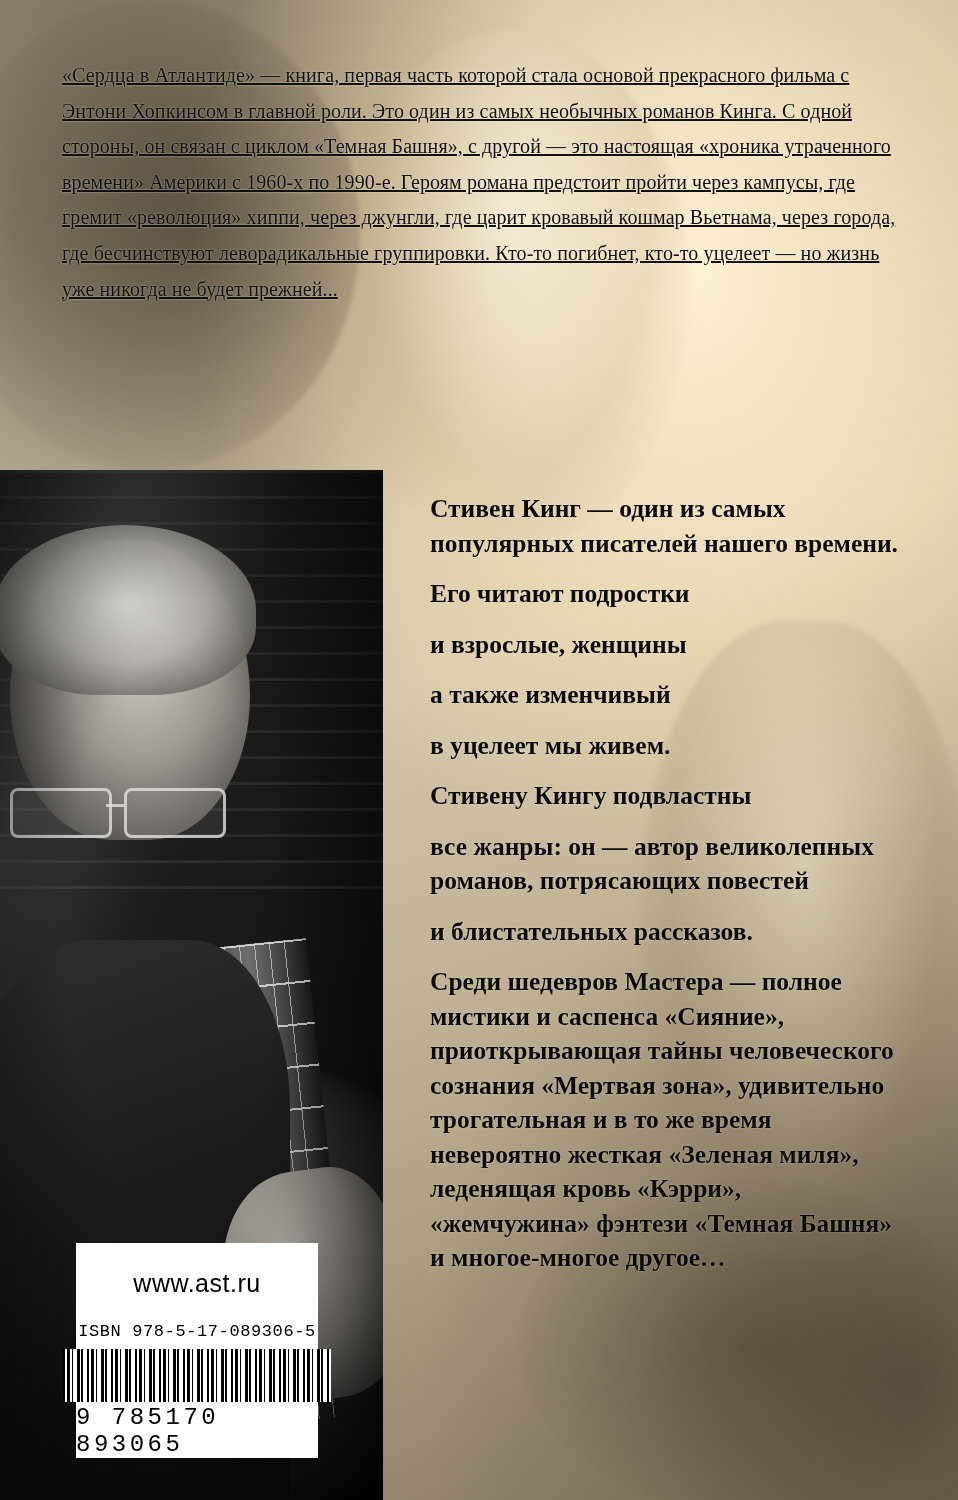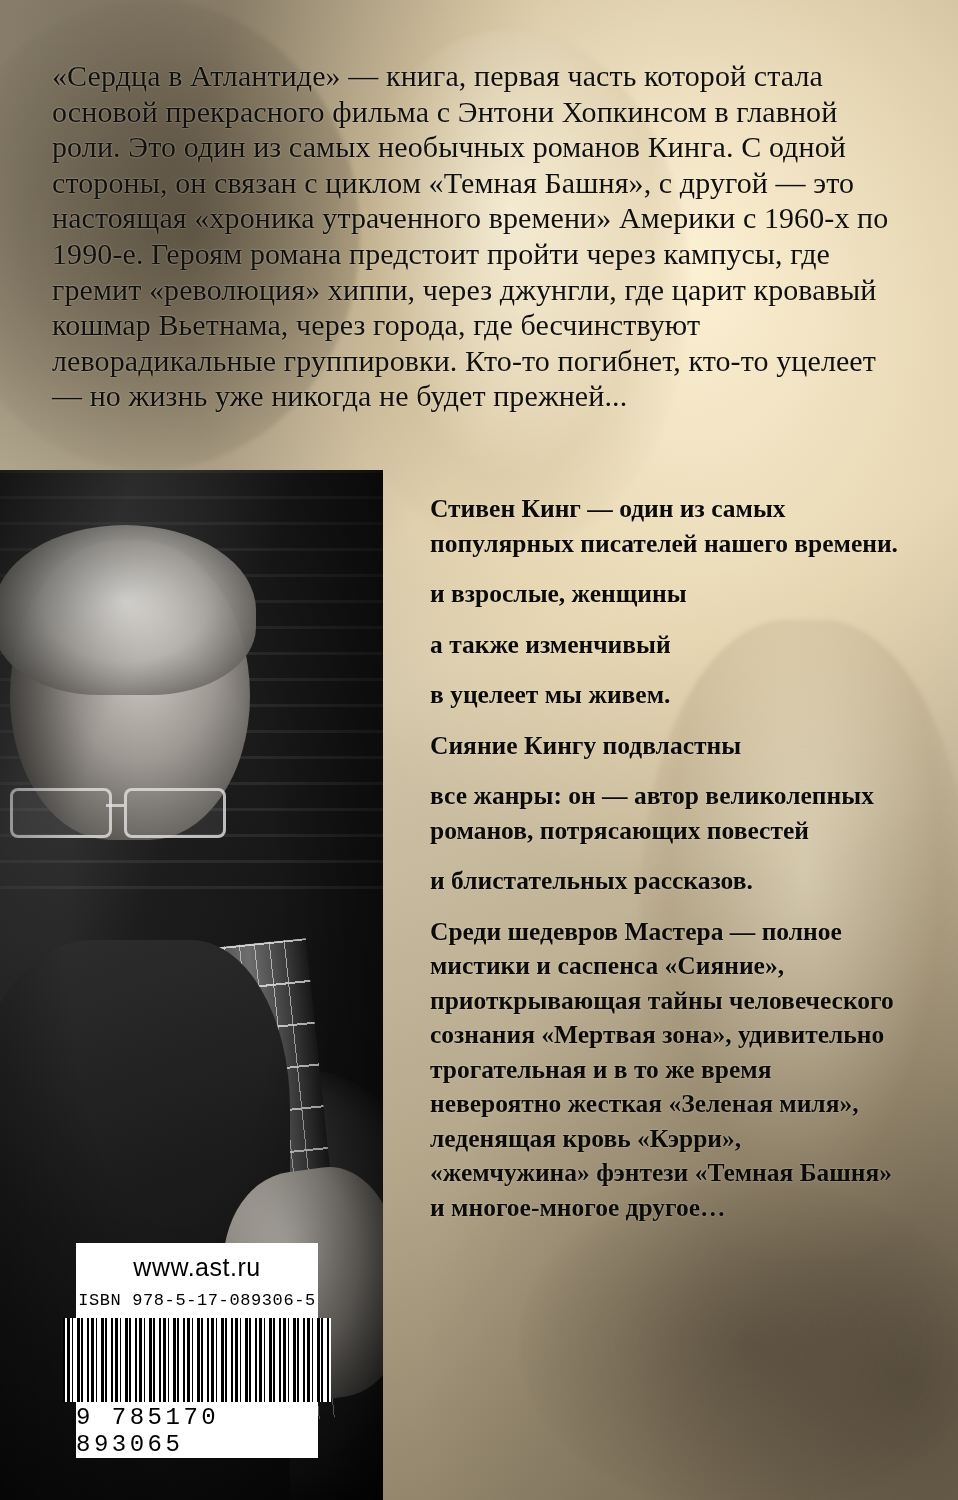--- a/index.html
+++ b/index.html
@@ -40,28 +40,29 @@
     left: -60px; top: 0px; width: 420px; height: 470px;
     background: radial-gradient(ellipse at 60% 50%, rgba(45,38,28,0.45) 0%, rgba(80,70,54,0.18) 58%, rgba(0,0,0,0) 80%);
   }
   .bg-figure.f4 {
     left: 520px; top: 1180px; width: 460px; height: 330px;
     background: radial-gradient(ellipse at 50% 50%, rgba(60,50,38,0.4) 0%, rgba(0,0,0,0) 75%);
   }
 
   .blurb {
     position: absolute;
-    left: 52px;
+    left: 62px;
     top: 58px;
     width: 845px;
-    font-size: 30px;
+    font-size: 20px;
     line-height: 35.6px;
     letter-spacing: 0.1px;
     color: #11100e;
     text-shadow: 0 0 2px rgba(255,253,245,0.5);
+    text-decoration: underline;
   }
 
   .photo {
     position: absolute;
     left: 0px;
     top: 470px;
     width: 383px;
     height: 1030px;
     overflow: hidden;
     background: #0b0b0b;
@@ -162,36 +163,36 @@
   .barcode-box {
     position: absolute;
     left: 76px;
     top: 1243px;
     width: 242px;
     height: 215px;
     background: #ffffff;
     display: flex;
     flex-direction: column;
     align-items: center;
-    padding-top: 6px;
+    padding-top: 22px;
     box-sizing: border-box;
   }
   .barcode-box .site {
     font-family: "Liberation Sans", sans-serif;
     font-size: 25px;
     letter-spacing: 0.5px;
     color: #000;
     margin-top: 4px;
   }
   .barcode-box .isbn {
     font-family: "Liberation Mono", monospace;
     font-size: 17px;
     letter-spacing: 0.6px;
     color: #000;
-    margin-top: 9px;
+    margin-top: 24px;
   }
   .barcode-box .bars {
     width: 268px;
     height: 95px;
     margin-top: 8px;
     background:
       repeating-linear-gradient(90deg,
         #000 0px, #000 2px, #fff 2px, #fff 4px,
         #000 4px, #000 7px, #fff 7px, #fff 9px,
         #000 9px, #000 10px, #fff 10px, #fff 14px,
@@ -253,22 +254,23 @@
 
   <div class="barcode-box">
     <div class="site">www.ast.ru</div>
     <div class="isbn">ISBN 978-5-17-089306-5</div>
     <div class="bars"></div>
     <div class="digits">9 785170 893065</div>
   </div>
 
   <div class="author-col">
       <p>Стивен Кинг — один из самых популярных писателей нашего времени.</p>
+      <p>Его читают подростки</p>
       <p>и взрослые, женщины</p>
       <p>а также изменчивый</p>
       <p>в уцелеет мы живем.</p>
-      <p>Сияние Кингу подвластны</p>
+      <p>Стивену Кингу подвластны</p>
       <p>все жанры: он — автор великолепных романов, потрясающих повестей</p>
       <p>и блистательных рассказов.</p>
       <p>Среди шедевров Мастера — полное мистики и саспенса «Сияние», приоткрывающая тайны человеческого сознания «Мертвая зона», удивительно трогательная и в то же время невероятно жесткая «Зеленая миля», леденящая кровь «Кэрри», «жемчужина» фэнтези «Темная Башня» и многое-многое другое…</p>
     </div>
 
 </div>
 
 </body></html>

